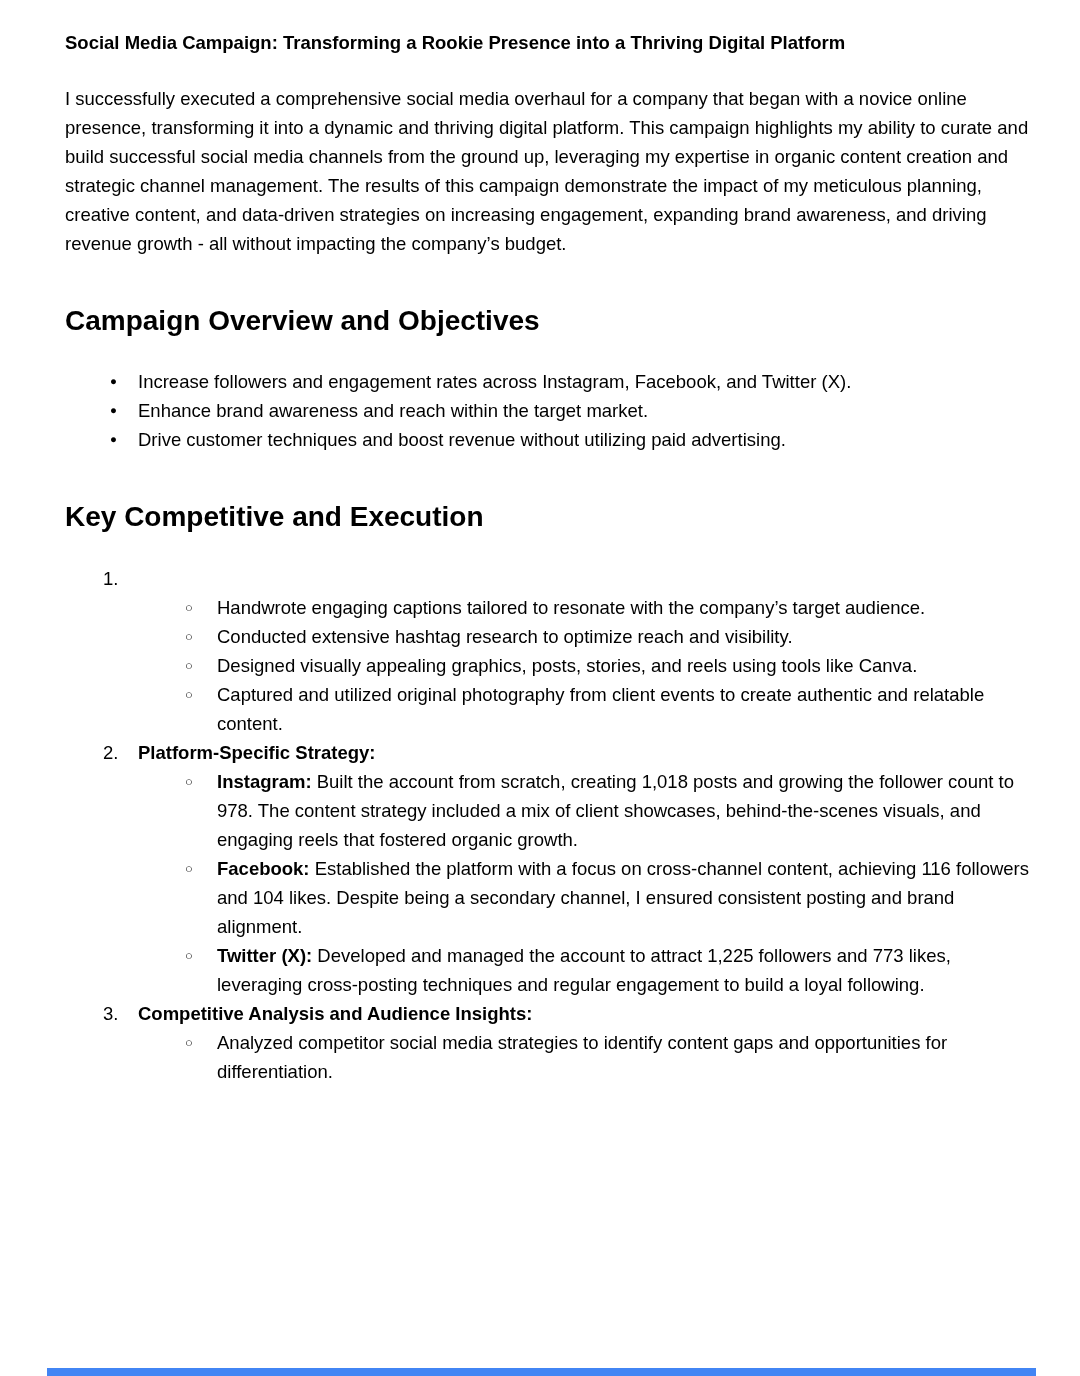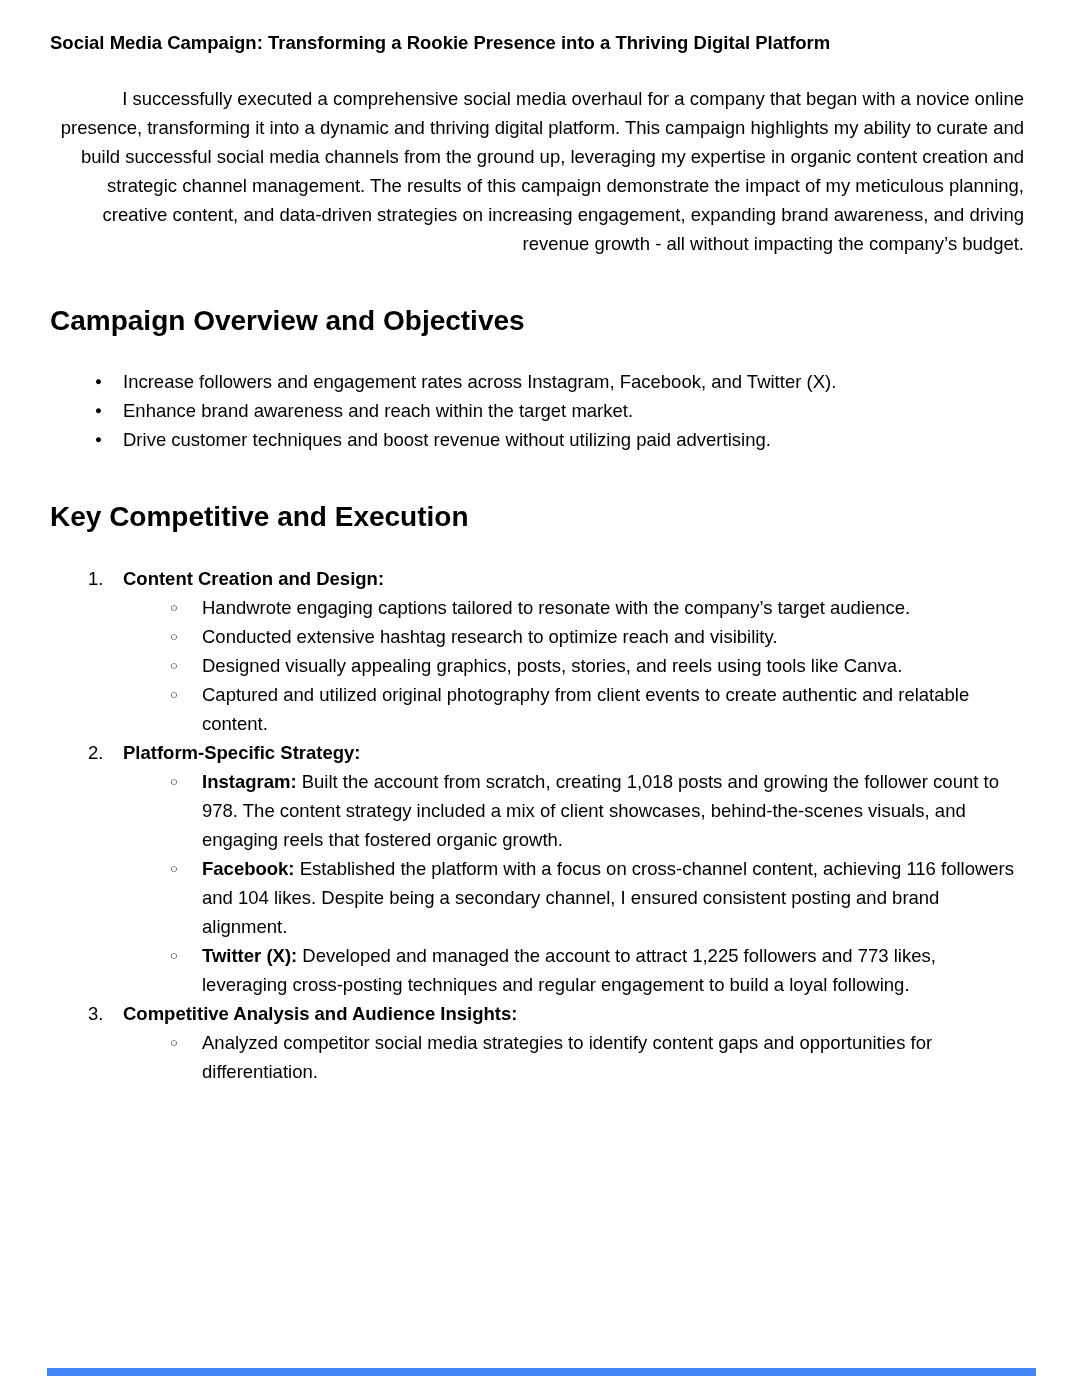--- a/index.html
+++ b/index.html
@@ -8,35 +8,35 @@
 
   .page {
     position: relative;
     width: 1080px;
     height: 1376px;
     margin: 0 auto;
     background: #ffffff;
     overflow: hidden;
   }
   .content {
-    padding: 30px 56px 0 50px;
+    padding: 30px 44px 0 50px;
+    margin-left: 15px;
   }
 
   .doc-title {
     margin: 0;
     font-size: 18.5px;
     font-weight: bold;
     line-height: 1.45;
   }
 
   p.body {
     margin: 27px 0 0 0;
     font-size: 18.5px;
     line-height: 29px;
-    text-align: right;
   }
 
   h2.section {
     margin: 45px 0 0 0;
     font-size: 28px;
     font-weight: bold;
     line-height: 1.3;
   }
 
   
@@ -120,21 +120,20 @@
       </li>
     </ul>
 
     <h2 class="section">Key Competitive and Execution</h2>
 
     <ol class="numbered">
 
       <li>
         <div class="n-row">
           <span class="num">1.</span>
-          <span class="n-label">Content Creation and Design:</span>
         </div>
         <ul class="sub">
           <li>
             <span class="marker2">○</span>
             <span class="txt"><span class="lead"></span><span>Handwrote engaging captions tailored to resonate with the company’s target audience.</span></span>
           </li>
           <li>
             <span class="marker2">○</span>
             <span class="txt"><span class="lead"></span><span>Conducted extensive hashtag research to optimize reach and visibility.</span></span>
           </li>

